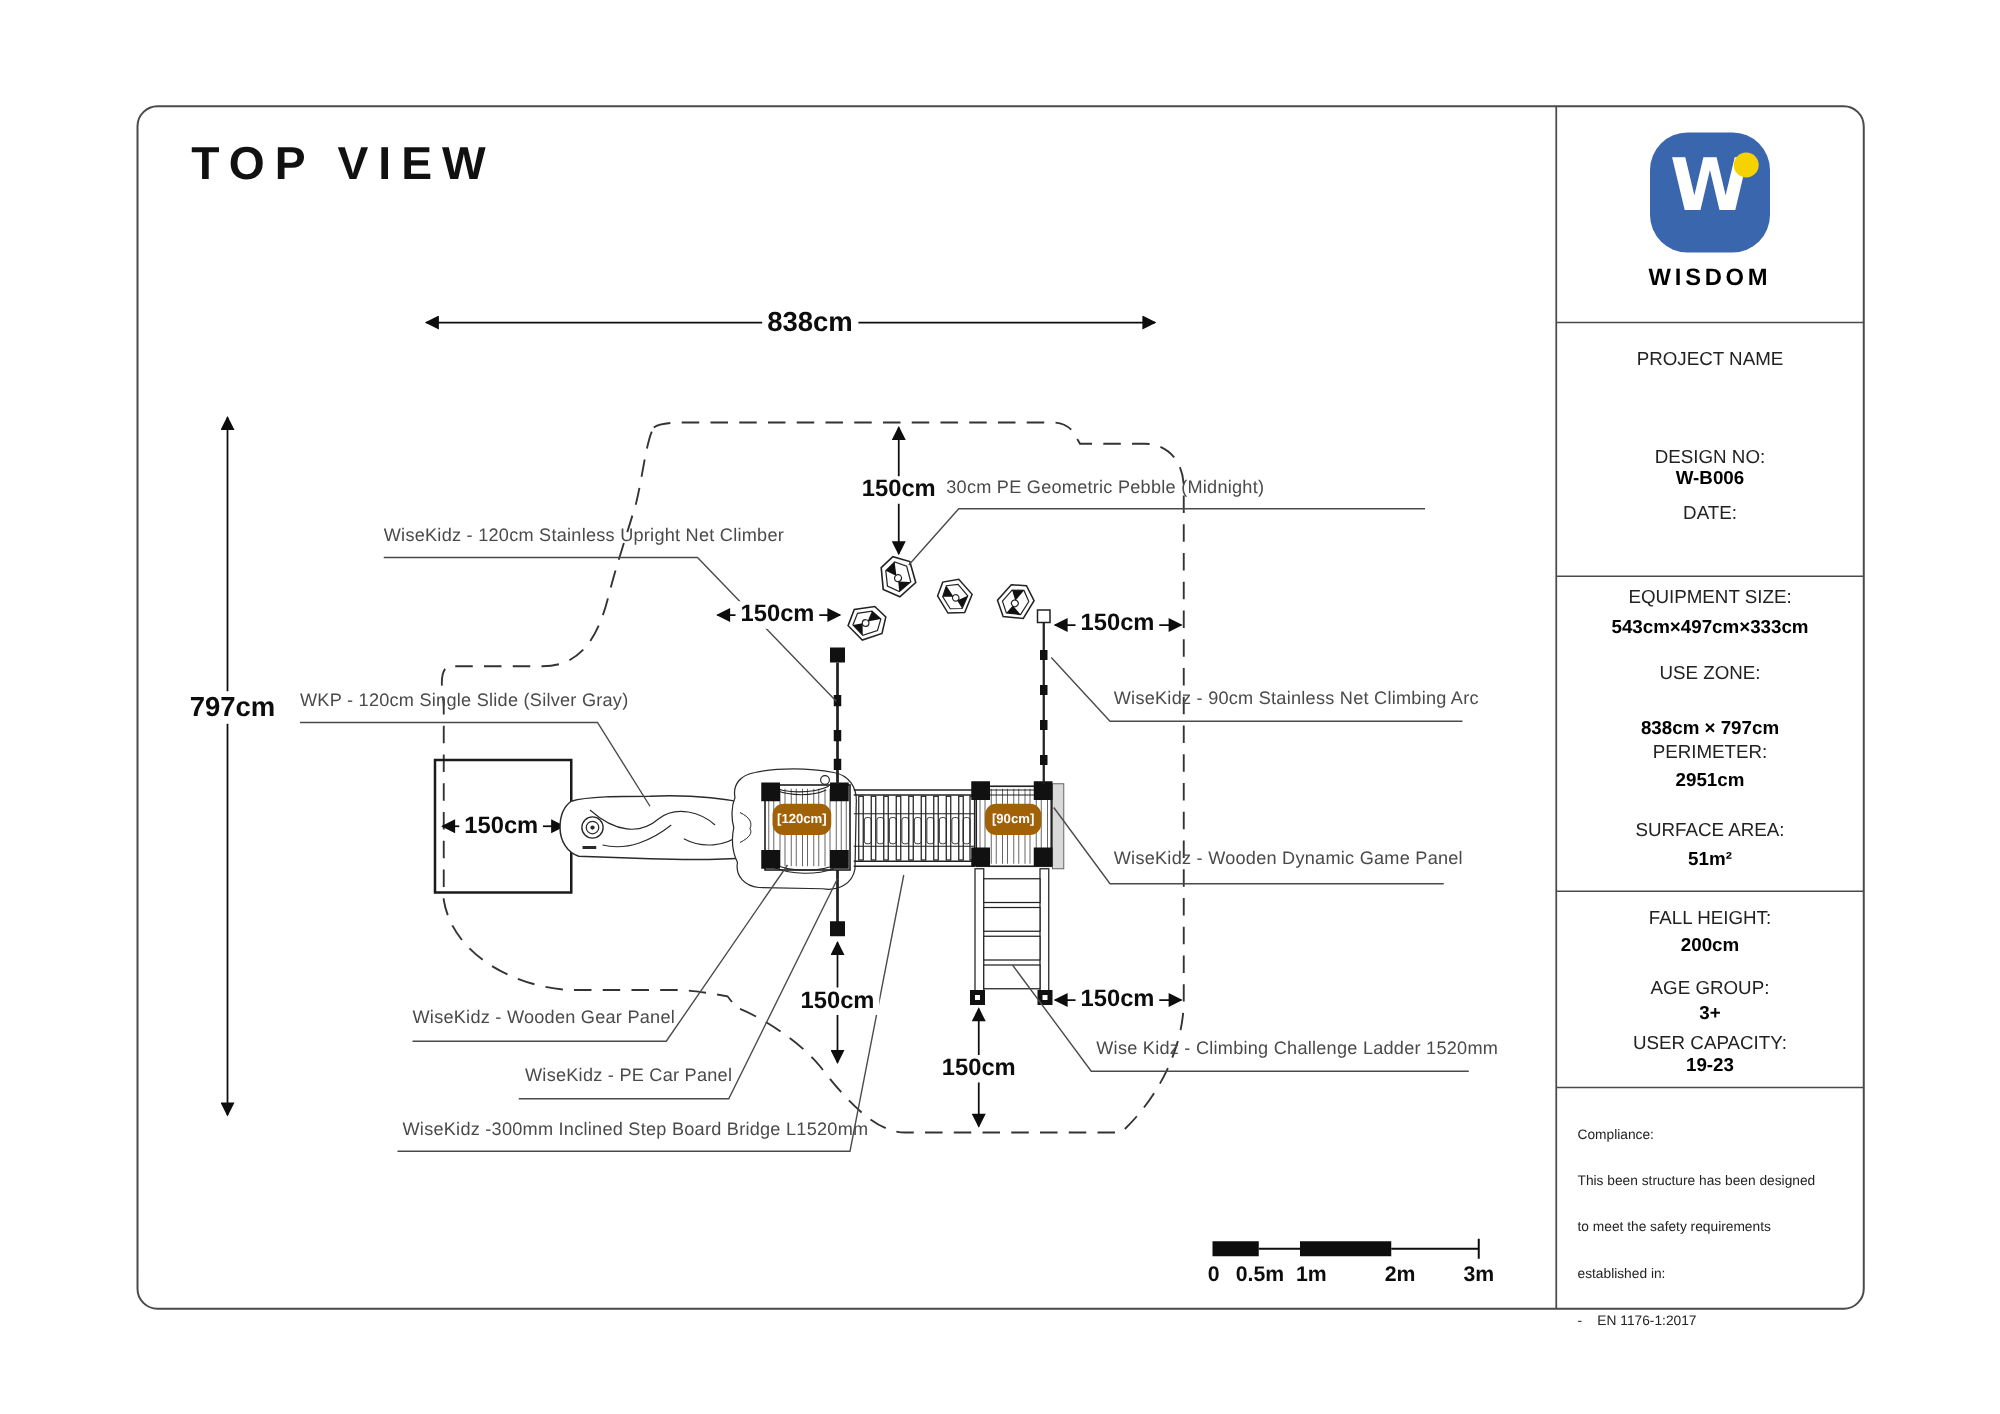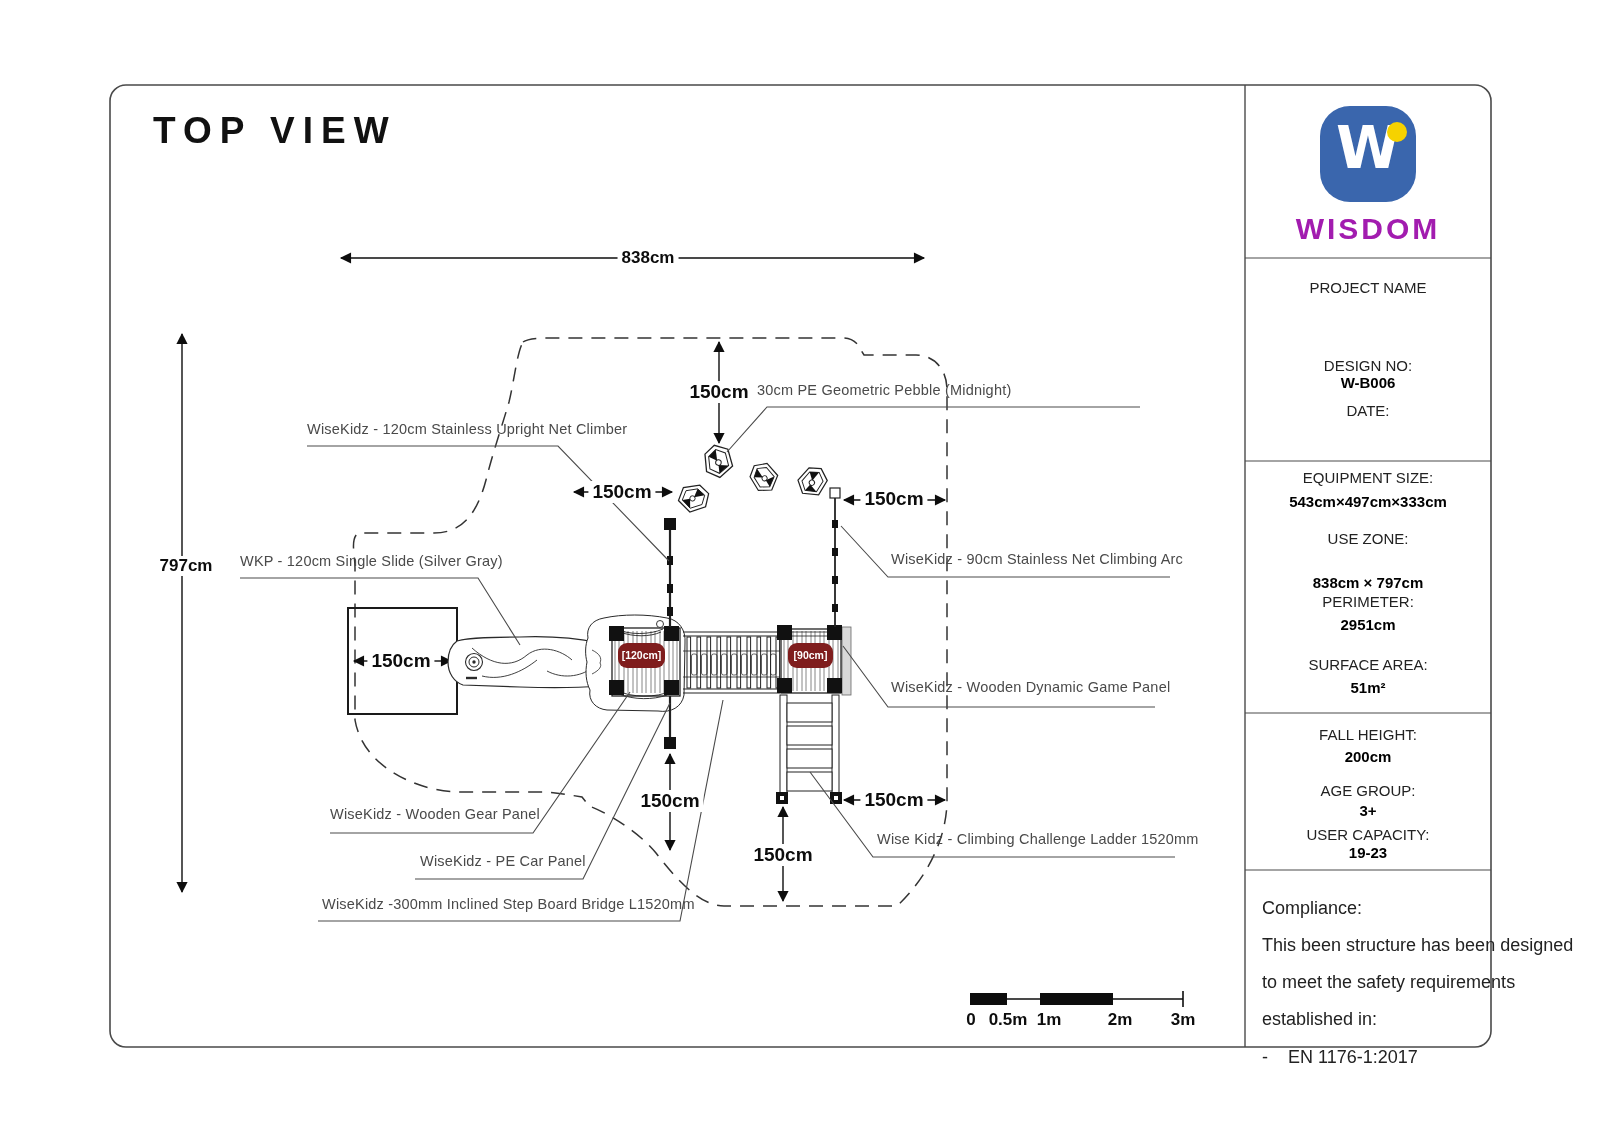--- a/index.html
+++ b/index.html
@@ -4,35 +4,35 @@
 <style>
   html,body{margin:0;padding:0;background:#ffffff;}
   .canvas{position:relative;width:1600px;height:1131px;background:#ffffff;
           font-family:"Liberation Sans",sans-serif;overflow:hidden;}
   svg.drawing{position:absolute;left:0;top:0;width:1600px;height:1131px;}
   .abs{position:absolute;}
   .page-title{font-size:37px;font-weight:bold;letter-spacing:8px;color:#111;}
   .lbl{font-size:14.5px;color:#4a4a4a;white-space:nowrap;letter-spacing:0.2px;}
   .dim{font-size:19px;font-weight:bold;color:#0d0d0d;background:#fff;padding:0 4px;
        white-space:nowrap;transform:translate(-50%,-50%);}
-  .dim-lg{font-size:17px;text-align:right;}
-  .plat-tag{background:#7f1d1d;color:#fff;font-weight:bold;font-size:10.5px;
+  .dim-lg{font-size:22px;text-align:right;}
+  .plat-tag{background:#a16207;color:#fff;font-weight:bold;font-size:10.5px;
             border-radius:9px;text-align:center;line-height:25px;height:25px;
             transform:none;white-space:nowrap;}
   .scale-num{font-size:17px;font-weight:bold;color:#0d0d0d;transform:translate(-50%,0);
              white-space:nowrap;}
   
   .tb-text{left:1246px;width:244px;text-align:center;color:#222;font-size:15px;white-space:nowrap;}
   .tb-val{font-weight:bold;color:#000;}
-  .brand{color:#a21caf;font-weight:bold;font-size:30px;letter-spacing:3px;}
+  .brand{color:#000000;font-weight:bold;font-size:19px;letter-spacing:3px;}
   .logo-box{left:1320px;top:106px;width:96px;height:96px;border-radius:30px;background:#3a66ad;}
   .logo-w{position:absolute;left:0;top:8px;width:100%;text-align:center;color:#fff;
           font-size:58px;font-weight:bold;font-family:"DejaVu Sans",sans-serif;}
   .logo-dot{position:absolute;left:67px;top:16px;width:20px;height:20px;border-radius:50%;background:#f6d200;}
-  .tb-comp{left:1262px;top:877px;width:225px;color:#222;font-size:18px;line-height:12.4px;white-space:pre;text-align:left;}
+  .tb-comp{left:1262px;top:877px;width:225px;color:#222;font-size:11px;line-height:12.4px;white-space:pre;text-align:left;}
 </style>
 </head>
 <body>
 
 <div class="canvas">
 
   <svg class="drawing" viewBox="0 0 1600 1131" xmlns="http://www.w3.org/2000/svg">
     <defs>
       <marker id="ah" viewBox="0 0 10 10" refX="9" refY="5" markerWidth="10" markerHeight="8" orient="auto-start-reverse">
           <path d="M0,0 L10,5 L0,10 z" fill="#0d0d0d"></path>

